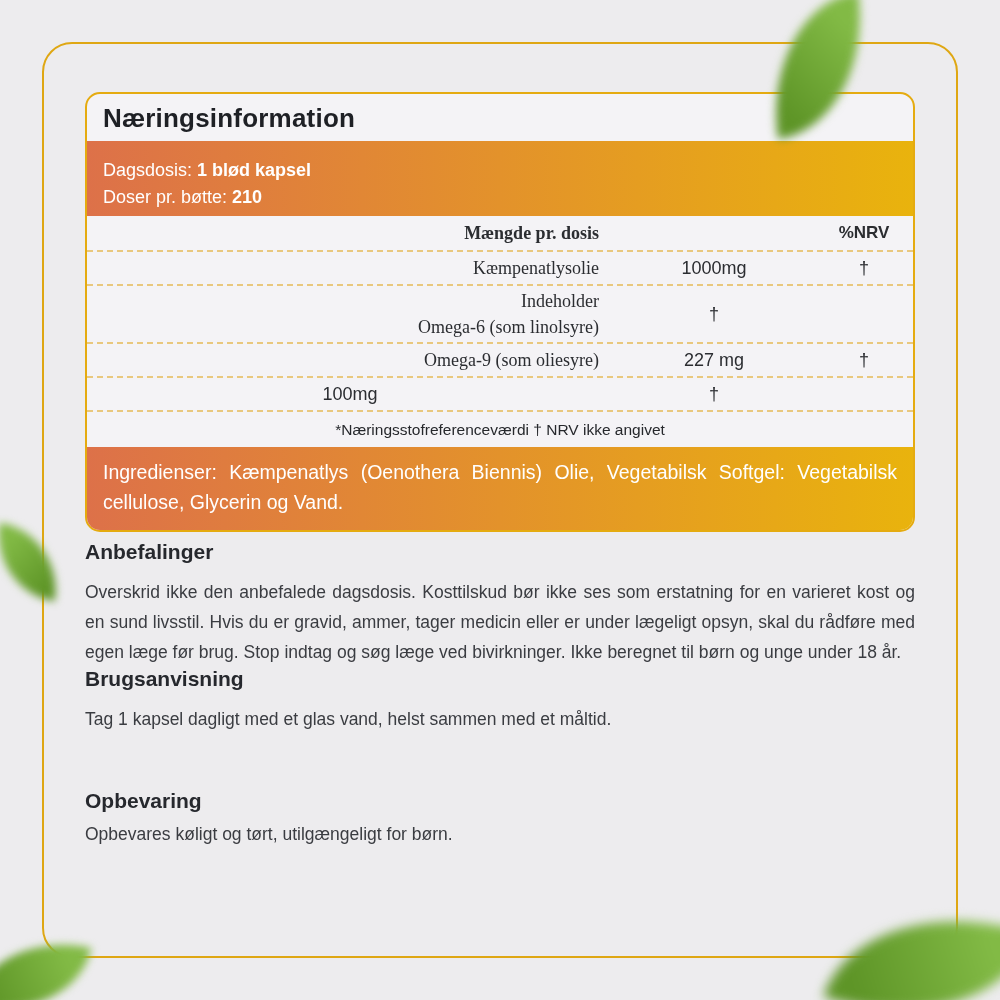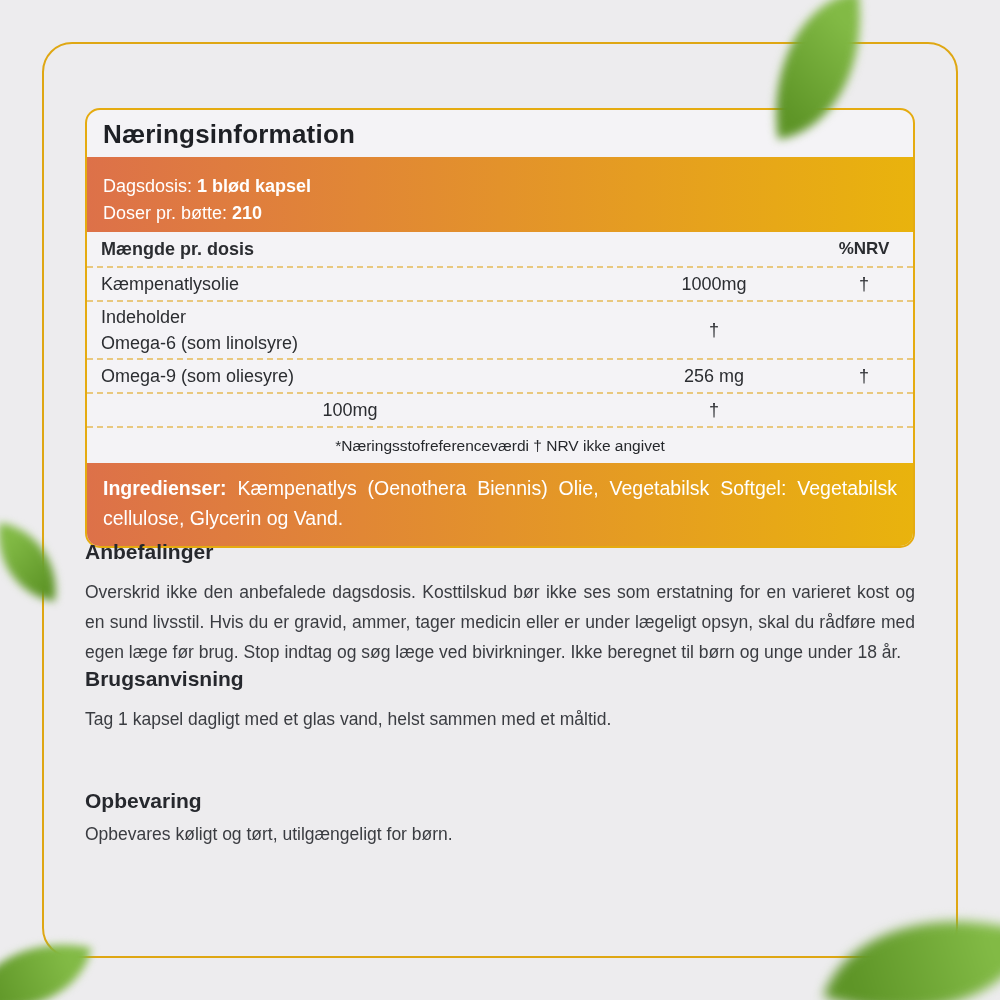--- a/index.html
+++ b/index.html
@@ -21,21 +21,21 @@
   .frame {
     position: absolute;
     left: 42px; top: 42px; right: 42px; bottom: 42px;
     border: 2px solid var(--frame-border, #dfa713);
     border-radius: 30px;
     z-index: 1;
   }
   
   .card {
     position: absolute;
-    left: 85px; top: 108px;
+    left: 85px; top: 92px;
     width: 830px;
     box-sizing: border-box;
     background: var(--card-bg, #f4f3f6);
     border: 2px solid var(--card-border, #e5ab10);
     border-radius: 15px;
     overflow: hidden;
     z-index: 2;
   }
   .card-title {
     margin: 0;
@@ -57,21 +57,21 @@
   .trow {
     display: grid;
     grid-template-columns: 1fr 230px 70px;
     align-items: center;
     padding: 2px 14px;
     min-height: 28px;
     font-size: 18px;
     color: #2b2d31;
   }
   .trow + .trow { border-top: 2px dashed var(--dashed-line, #e9c87e); }
-  .trow .name { text-align: left; white-space: pre-line; line-height: 1.45; }
+  .trow .name { text-align: right; white-space: pre-line; line-height: 1.45; font-family: Liberation Serif, serif; }
   .trow .amt  { text-align: center; }
   .trow .nrv  { text-align: center; }
   .trow.thead { font-weight: 700; min-height: 30px; }
   .trow.thead .nrv { font-size: 17px; }
   .footnote {
     border-top: 2px dashed var(--dashed-line, #e9c87e);
     min-height: 35px;
     display: flex;
     align-items: center;
     justify-content: center;
@@ -79,21 +79,21 @@
     color: #26282c;
   }
   .ingredients {
     background: linear-gradient(90deg, var(--gradient-start, #dd7149), var(--gradient-end, #e9b30d));
     color: #ffffff;
     padding: 10px 16px 12px;
     font-size: 19.5px;
     line-height: 1.55;
     text-align: justify;
   }
-  .ingredients b { font-weight: 700; margin-top: 16px; }
+  .ingredients b { font-weight: 400; margin-top: 16px; }
   
   .info {
     position: absolute;
     left: 85px; top: 540px;
     width: 830px;
     z-index: 2;
   }
   .sec h2 {
     margin: 0 0 13px;
     font-size: 21px;
@@ -180,21 +180,21 @@
       </div>
 
       <div class="trow">
         <div class="name">Indeholder
 Omega-6 (som linolsyre)</div>
         <div class="nrv">†</div>
       </div>
 
       <div class="trow">
         <div class="name">Omega-9 (som oliesyre)</div>
-        <div class="amt">256 mg</div>
+        <div class="amt">227 mg</div>
         <div class="nrv">†</div>
       </div>
 
       <div class="trow">
         <div class="amt">100mg</div>
         <div class="nrv">†</div>
       </div>
     </div>
 
     <div class="footnote">*Næringsstofreferenceværdi † NRV ikke angivet</div>

